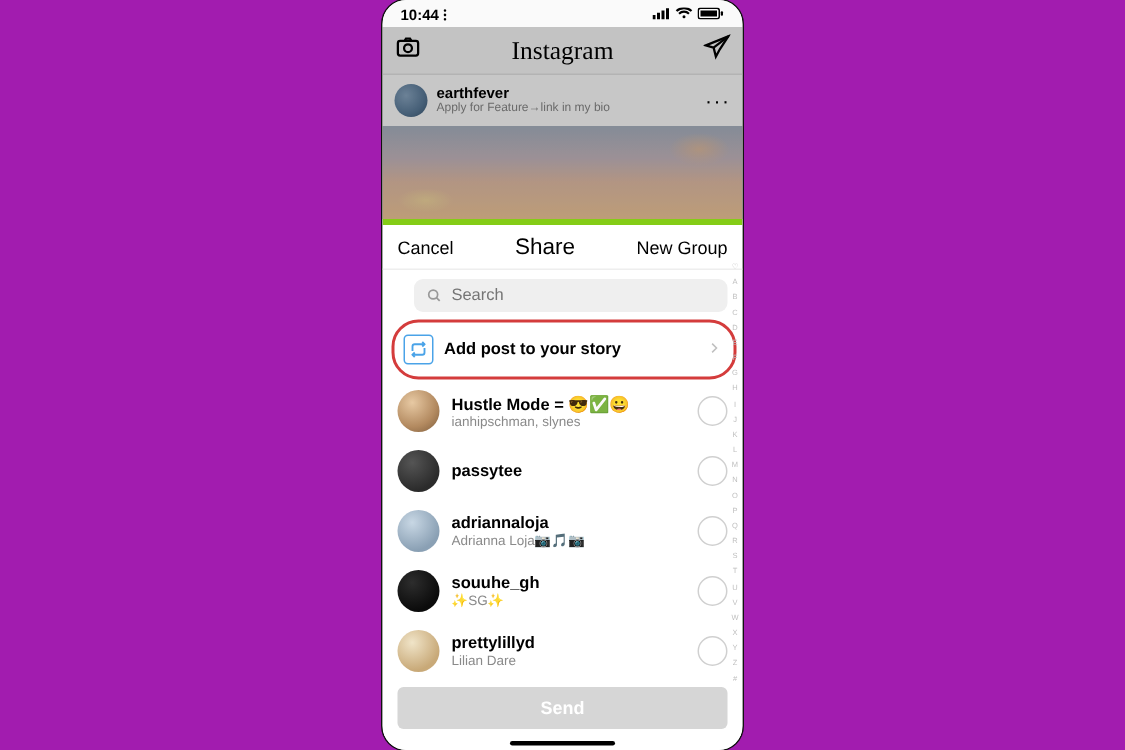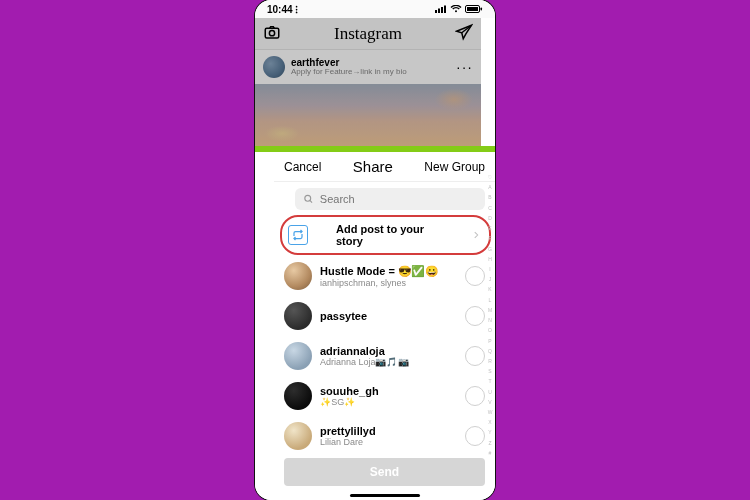--- a/index.html
+++ b/index.html
@@ -29,21 +29,21 @@
     font-weight: 600;
     background: #fafafa;
   }
   .status-icons { display: flex; align-items: center; gap: 3px; }
   .status-icons svg { display: block; }
 
   
   .backdrop {
     position: absolute;
     top: 18px;
-    left: 0; right: 14px;
+    left: 0; right: 0;
     height: 101px;
     filter: brightness(0.78);
   }
   .ig-header {
     height: 32px;
     background: #fafafa;
     border-bottom: 1px solid #e6e6e6;
     display: flex;
     align-items: center;
     justify-content: space-between;
@@ -84,24 +84,23 @@
       radial-gradient(closest-side at 88% 25%, rgba(235,190,150,.7), transparent 70%);
   }
 
   
   .sheet {
     position: absolute;
     left: 0; right: 0;
     top: 146px;
     bottom: 0;
     background: #fff;
-    border-top: 6px solid #84cc16;
+    border-top: 4px solid #84cc16;
     display: flex;
     flex-direction: column;
-    padding-left: 19px;
   }
   .sheet-header {
     height: 30px;
     display: flex;
     align-items: center;
     justify-content: space-between;
     padding: 0 10px;
     border-bottom: 1px solid #eee;
   }
   .sh-btn { font-size: 12px; color: #000; }
@@ -122,21 +121,21 @@
     border: none; outline: none; background: transparent;
     font-size: 11px; color: #999; width: 100%;
   }
 
   .story-row {
     position: relative;
     margin: 4px 8px;
     height: 34px;
     display: flex;
     align-items: center;
-    gap: 28px;
+    gap: 7px;
     padding: 0 6px;
   }
   .story-icon {
     width: 20px; height: 20px; border: 1.5px solid #4aa3e8; border-radius: 3px;
     display: flex; align-items: center; justify-content: center;
   }
   .story-text { font-size: 11px; font-weight: 700; flex: 1; }
   .chev { color: #c0c0c0; }
   .highlight-ring {
     position: absolute;

